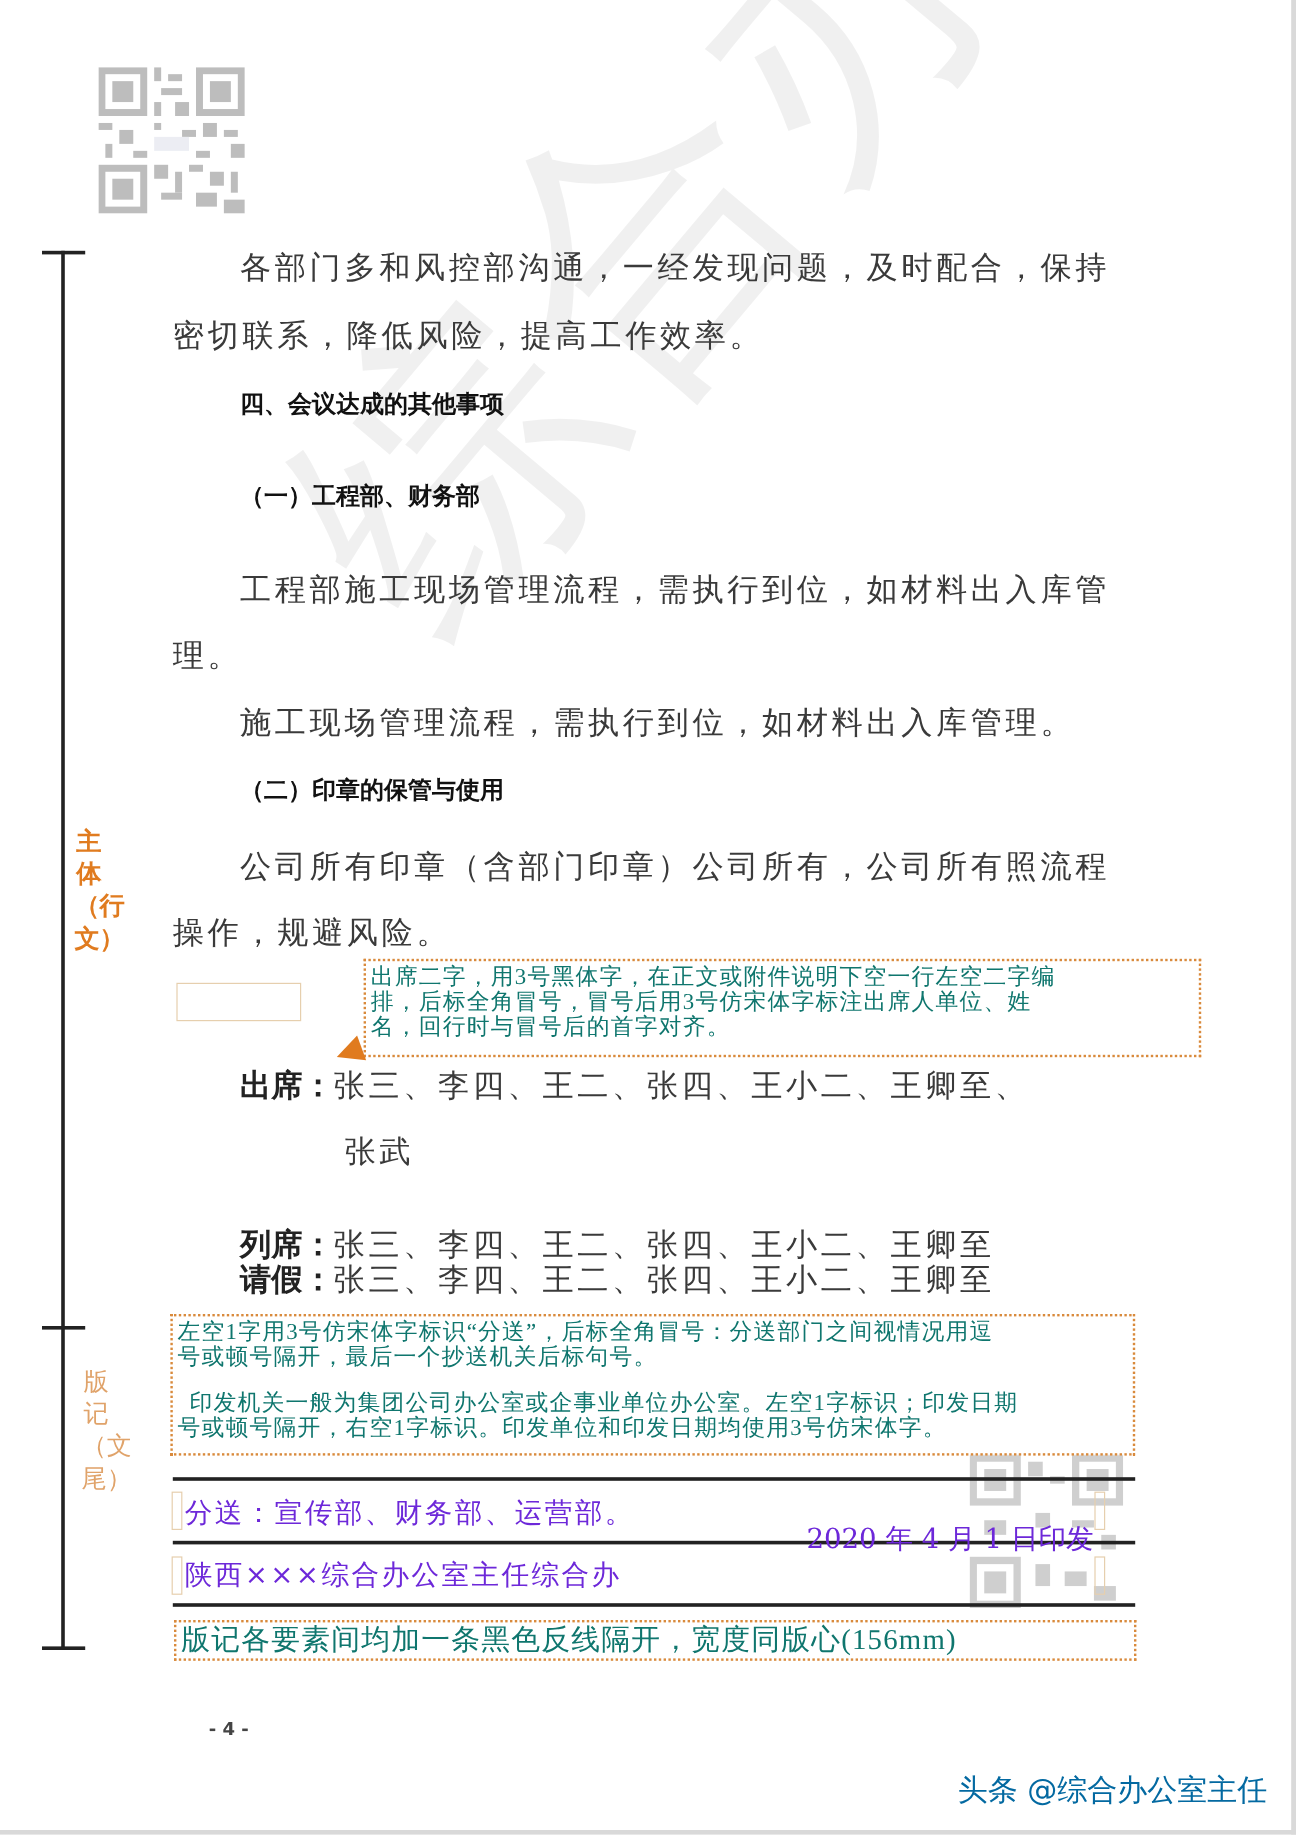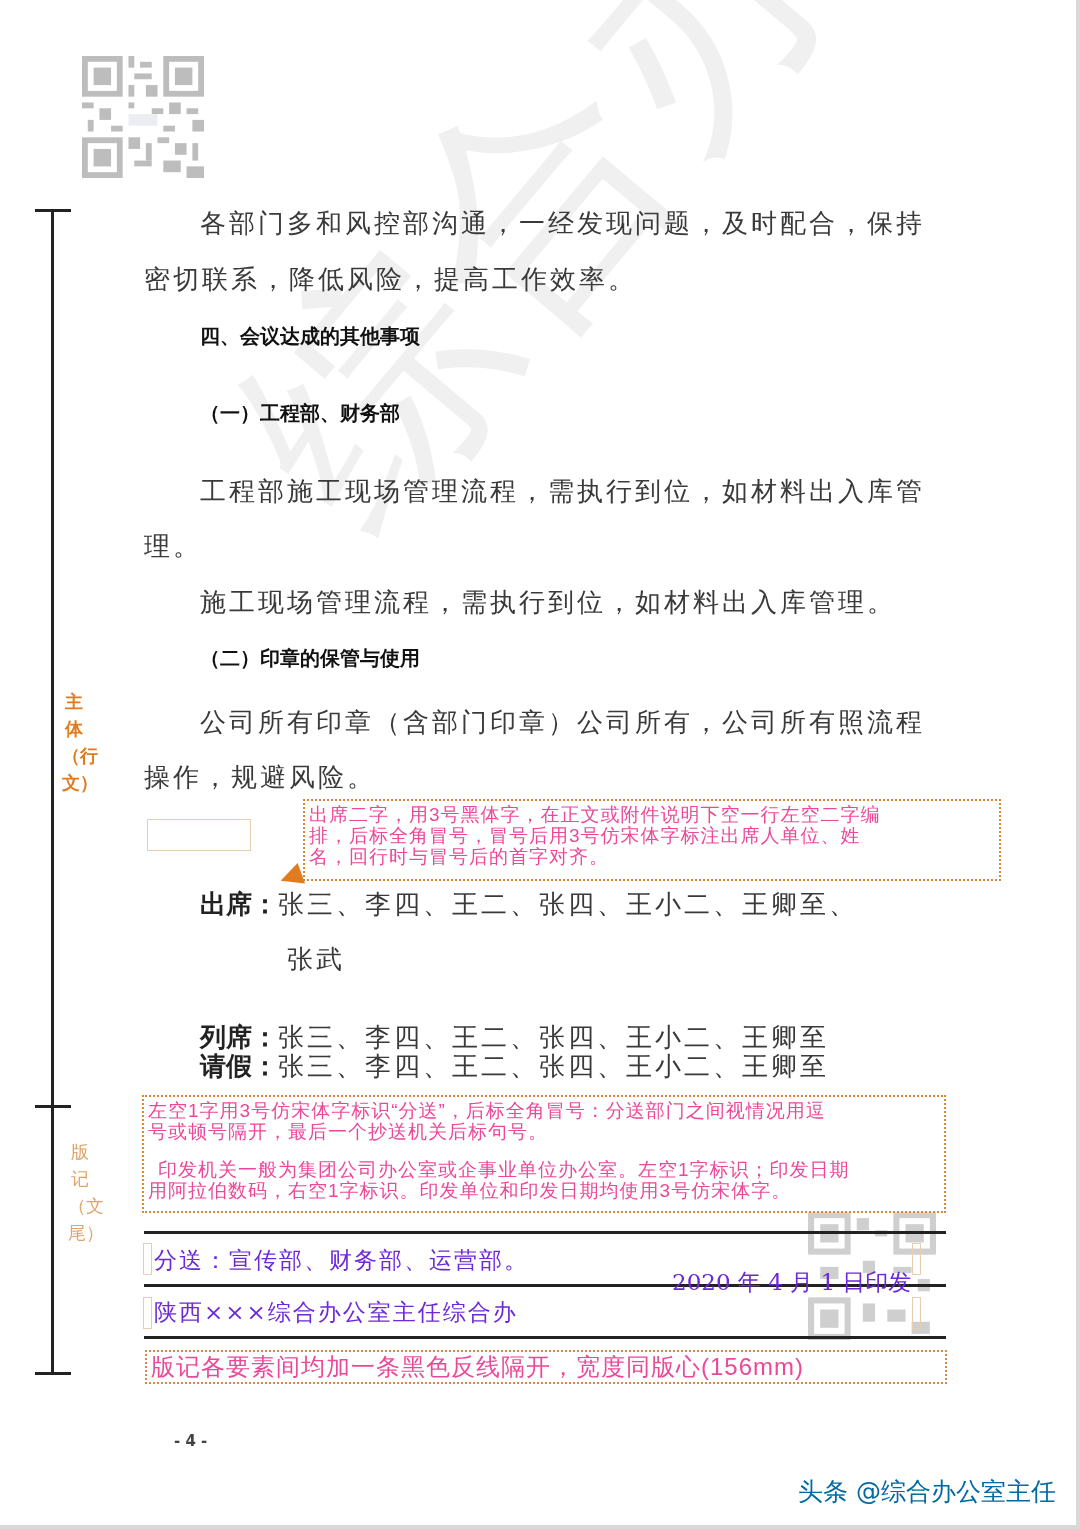--- a/index.html
+++ b/index.html
@@ -17,43 +17,43 @@
   }
   
   .qr { position: absolute; opacity: 0.55; }
   .qr-top { left: 82px; top: 56px; width: 122px; height: 122px; }
   .qr-bottom { left: 808px; top: 1212px; width: 128px; height: 128px; opacity: 0.35; }
 
   
   .ruler-v { position: absolute; background: #222; width: 3px; }
   .ruler-h { position: absolute; background: #222; height: 3px; width: 36px; }
   .side-label {
-    position: absolute; width: 24px; font-size: 18px; line-height: 27px;
+    position: absolute; width: 24px; font-size: 21px; line-height: 27px;
     text-align: center; word-break: break-all;
     font-family: "DejaVu Sans", "Liberation Sans", sans-serif;
   }
   .side-label.bold { font-weight: bold; color: #e07b1f; }
   .side-label.light { color: #e0a36a; font-family: "DejaVu Serif", serif; }
 
   
   .line {
     position: absolute; font-size: 26px; letter-spacing: 3px; white-space: nowrap;
     color: #3a3a3a;
   }
   .heading {
     position: absolute; font-size: 20px; font-weight: bold; white-space: nowrap;
     font-family: "DejaVu Sans", "Liberation Sans", sans-serif; color: #111;
   }
   .label-bold { font-weight: bold; font-family: "DejaVu Sans", "Liberation Sans", sans-serif; color:#222; letter-spacing: 0; }
 
   
   .note {
-    position: absolute; border: 2px dotted #d98a3c; color: #ec4899;
+    position: absolute; border: 2px dotted #d98a3c; color: #0f766e;
     font-size: 19px; line-height: 21px; padding: 3px 4px;
-    font-family: Liberation Sans, sans-serif; letter-spacing: 1px;
+    font-family: Liberation Serif, serif; letter-spacing: 1px;
     background: rgba(255,255,255,0.4);
   }
   .note p { margin: 0; }
   .small-box {
     position: absolute; border: 1.5px solid #e6cfae; background: #fff;
   }
   .arrow {
     position: absolute; width: 0; height: 0;
     border-top: 11px solid transparent; border-bottom: 11px solid transparent;
     border-right: 22px solid #e07b1f; transform: rotate(-20deg);
@@ -187,21 +187,21 @@
 </div>
 <div class="line" style="left:200px; top:1049px;">
   <span class="label-bold">请假：</span><span>张三、李四、王二、张四、王小二、王卿至</span>
 </div>
 
 <div class="note" style="left:142px; top:1095px; width:792px; height:108px;">
   <p>左空1字用3号仿宋体字标识“分送”，后标全角冒号：分送部门之间视情况用逗</p>
   <p>号或顿号隔开，最后一个抄送机关后标句号。</p>
   <p style="height:17px"></p>
   <p style="padding-left:10px;">印发机关一般为集团公司办公室或企事业单位办公室。左空1字标识；印发日期</p>
-  <p>用阿拉伯数码，右空1字标识。印发单位和印发日期均使用3号仿宋体字。</p>
+  <p>号或顿号隔开，右空1字标识。印发单位和印发日期均使用3号仿宋体字。</p>
 </div>
 
 <div class="rule" style="top:1231px;"></div>
 <div class="bracket-mark" style="left:143px; top:1243px;"></div>
 <div class="colophon" style="left:154px; top:1245px;">分送：宣传部、财务部、运营部。</div>
 <div class="bracket-mark" style="left:912px; top:1243px;"></div>
 <div class="rule" style="top:1284px;"></div>
 <div class="bracket-mark" style="left:143px; top:1297px;"></div>
 <div class="colophon" style="left:154px; top:1297px;">陕西×××综合办公室主任综合办</div>
 <div class="colophon" style="left:672px; top:1267px; letter-spacing:0;">2020 年 4 月 1 日印发</div>

